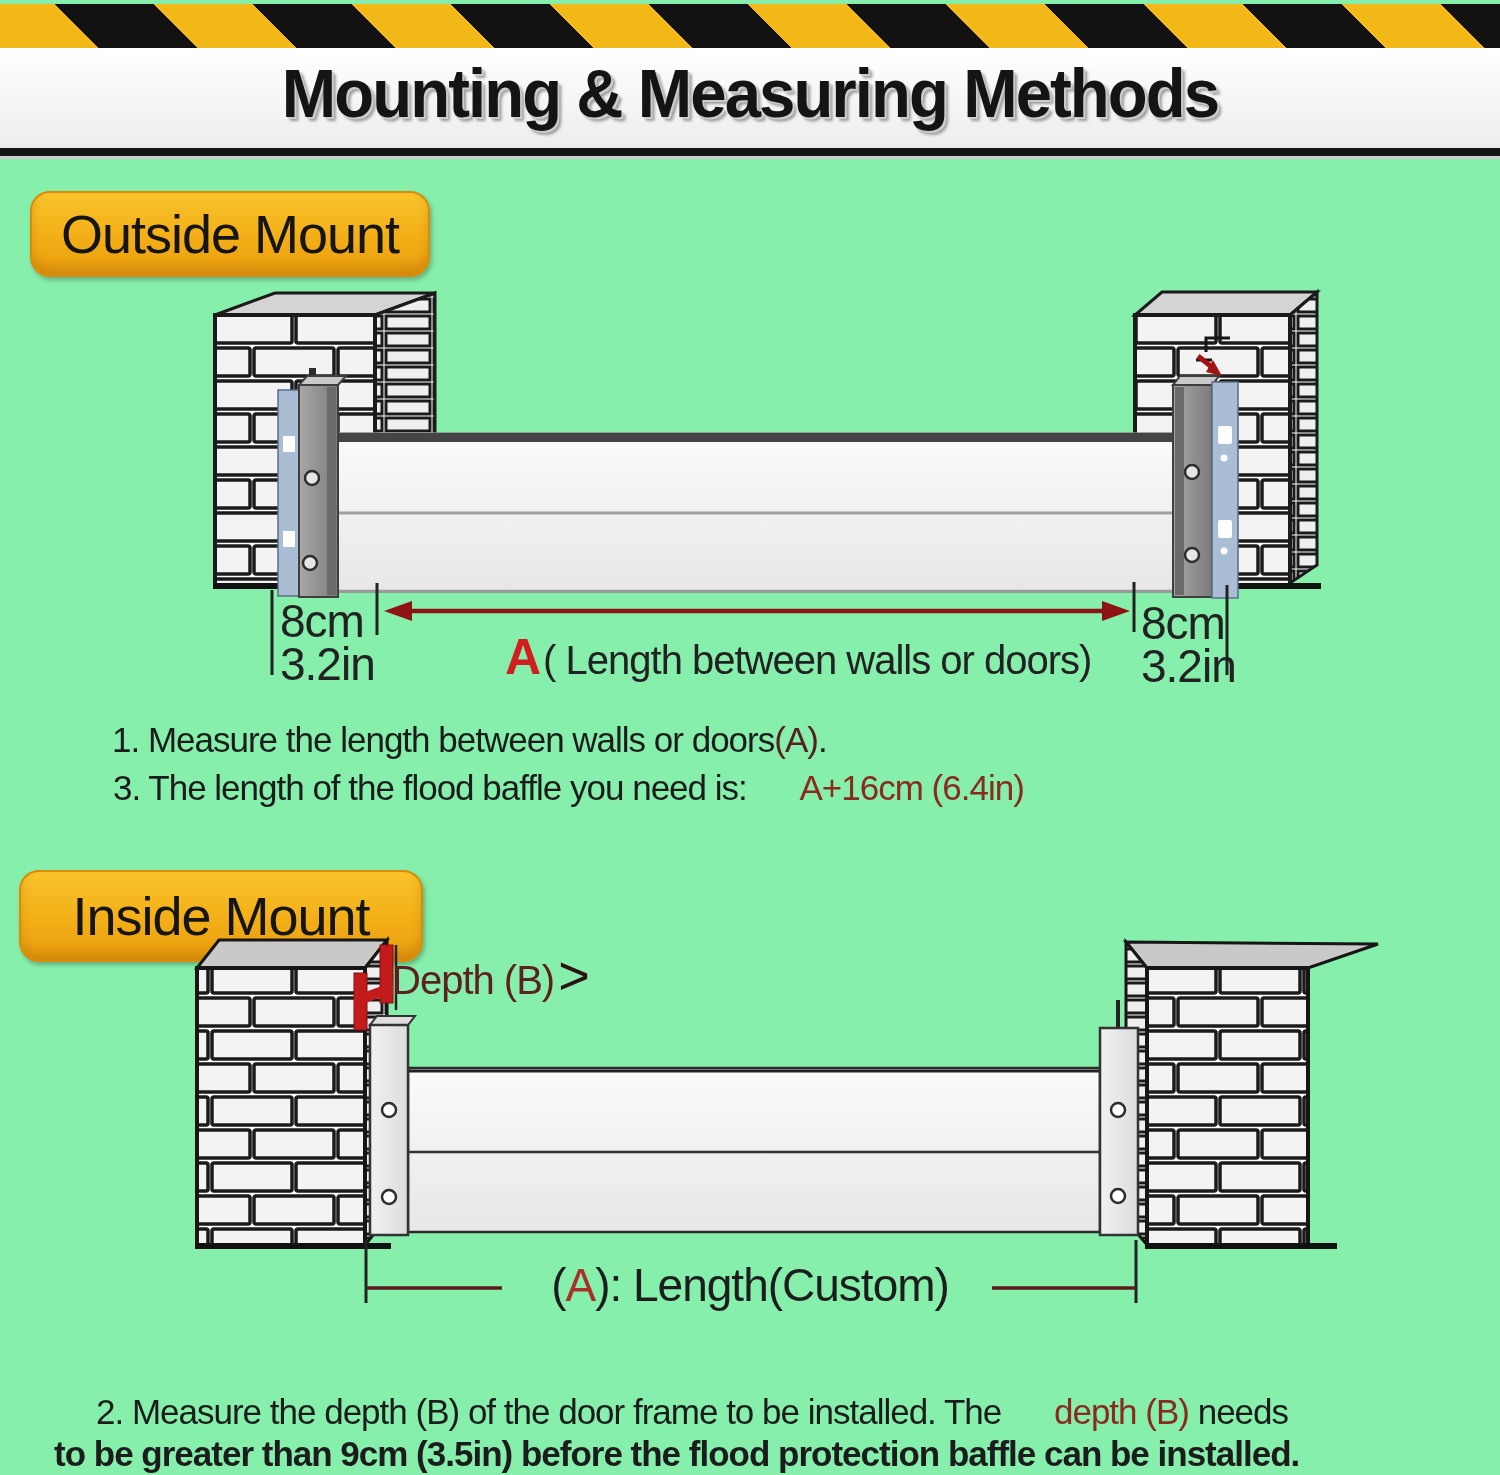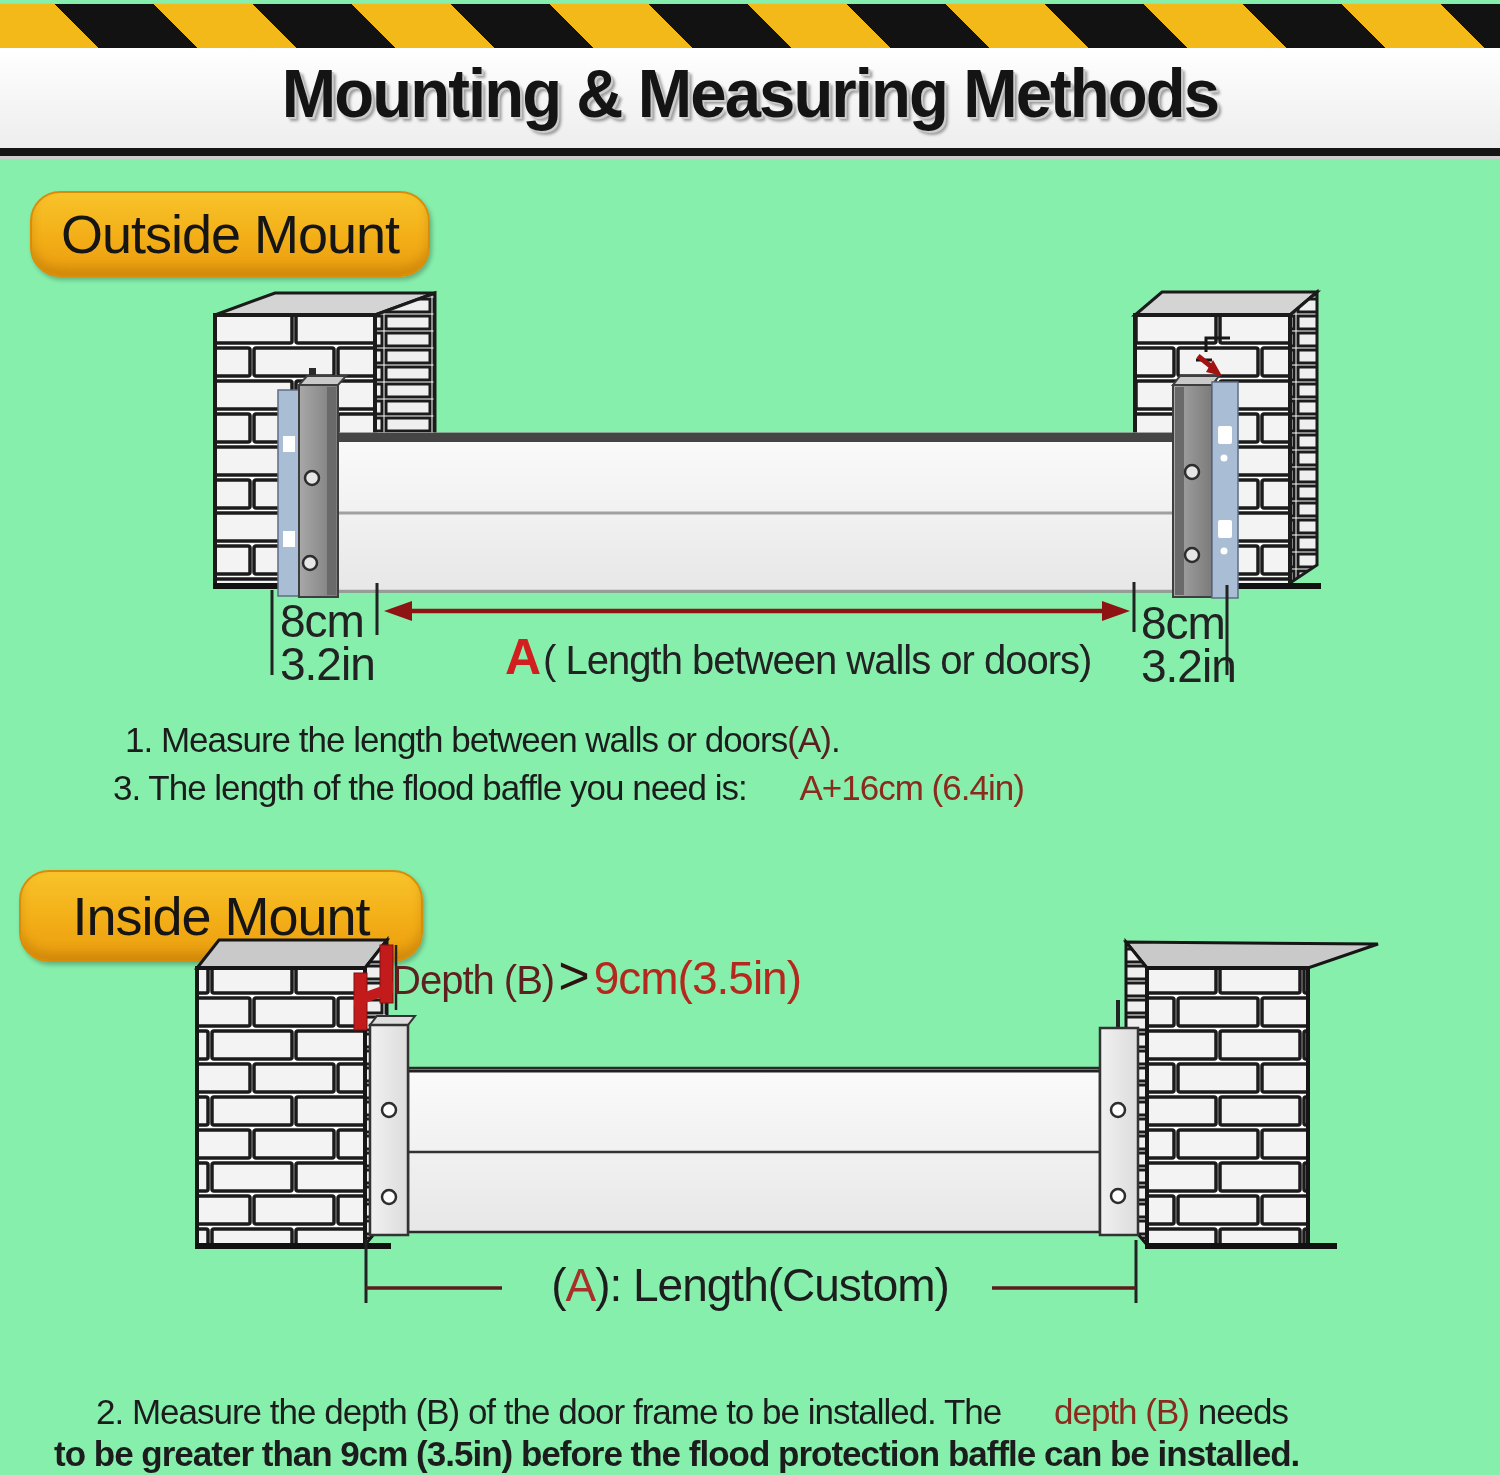--- a/index.html
+++ b/index.html
@@ -14,21 +14,21 @@
         background:linear-gradient(#ffffff,#ededed);}
   .page-title{position:absolute;top:54px;left:0;width:1500px;text-align:center;
         font-size:68px;font-weight:bold;letter-spacing:-2px;color:#141414;margin:0;
         text-shadow:2px 2px 0 #cccccc,4px 4px 3px #9b9b9b;transform:scaleX(.96);}
   .divider-dark{position:absolute;top:148px;left:0;width:1500px;height:8px;background:#151515;}
   .divider-lite{position:absolute;top:156px;left:0;width:1500px;height:3px;background:#cfcfcf;}
 
   
   .badge{position:absolute;display:flex;align-items:center;justify-content:center;
         background:linear-gradient(180deg,#f8c32a 0%,#f3ae17 55%,#e99d0e 100%);
-        border:2px solid #d98c08;border-radius:30px;
+        border:2px solid #d98c08;border-radius:20px;
         box-shadow:inset 0 -8px 10px rgba(150,85,0,.28),2px 3px 4px rgba(0,0,0,.25);
         color:#151515;font-size:54px;letter-spacing:-1px;}
   .badge-outside{left:30px;top:191px;width:396px;height:82px;}
   .badge-inside{left:19px;top:837px;width:400px;height:88px;margin-top:33px;}
 
   
   .svg-outside{position:absolute;left:0;top:280px;width:1500px;height:420px;}
   .svg-inside{position:absolute;left:0;top:930px;width:1500px;height:410px;}
 
   
@@ -161,21 +161,21 @@
 
   <div class="dim" style="left:280px;top:594px;">8cm</div>
   <div class="dim" style="left:280px;top:637px;">3.2in</div>
   <div class="dim" style="left:1141px;top:596px;">8cm</div>
   <div class="dim" style="left:1141px;top:639px;">3.2in</div>
   <div class="span-label">
     <span class="a">A</span>
       <span class="rest">( Length between walls or doors)</span>
   </div>
 
-  <div class="step" style="left:125px;top:720px;text-align:center;">
+  <div class="step" style="left:112px;top:720px;text-align:center;">
     <span>1. Measure the length between walls or doors</span><span class="em-dim">(A)</span><span>.</span>
   </div>
   <div class="step" style="left:113px;top:768px;">
     <span>3. The length of the flood baffle you need is: </span><span class="em-red">A+16cm (6.4in)</span><span></span>
   </div>
 
   <div class="badge badge-inside">Inside Mount</div>
 
   <svg class="svg-inside" viewBox="0 0 1500 410">
 
@@ -224,21 +224,20 @@
       <line x1="366" y1="310" x2="366" y2="373" stroke="#222222" stroke-width="3"></line>
       <line x1="1136" y1="310" x2="1136" y2="373" stroke="#222222" stroke-width="3"></line>
       <line x1="366" y1="358" x2="502" y2="358" stroke="#5d1b1b" stroke-width="3.5"></line>
       <line x1="992" y1="358" x2="1136" y2="358" stroke="#5d1b1b" stroke-width="3.5"></line>
     </g>
   </svg>
 
   <div class="depth-label">
     <span class="name">Depth (B) </span>
       <span class="gt">&gt;</span>
-      <span class="value">9cm(3.5in)</span>
   </div>
 
   <div class="length-label">
     <span>(</span>
       <span class="a">A</span>
       <span>): Length(Custom)</span>
   </div>
 
   <div class="step" style="left:96px;top:1392px;">
     <span>2. Measure the depth (B) of the door frame to be installed. The </span><span class="em-red">depth (B)</span><span> needs</span>

